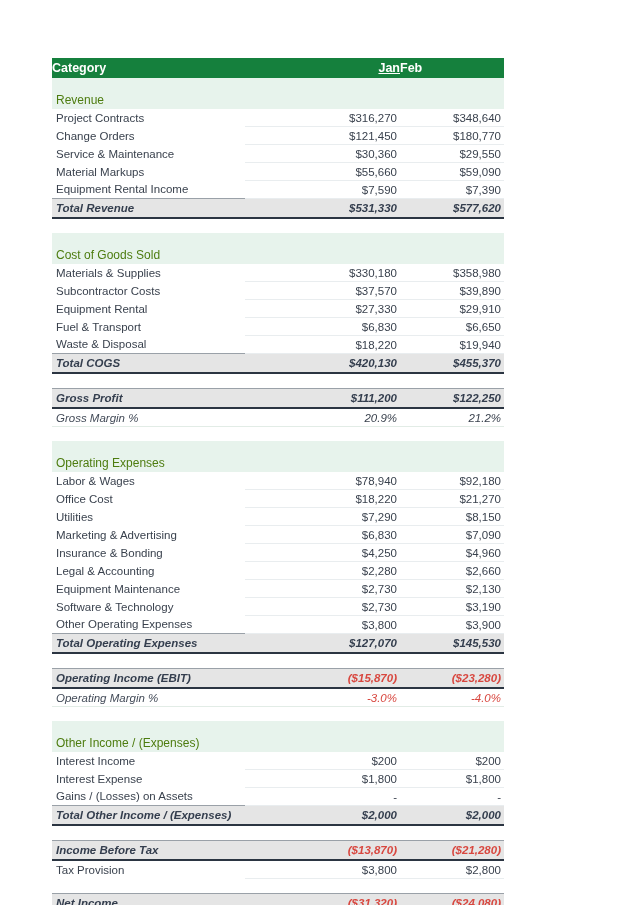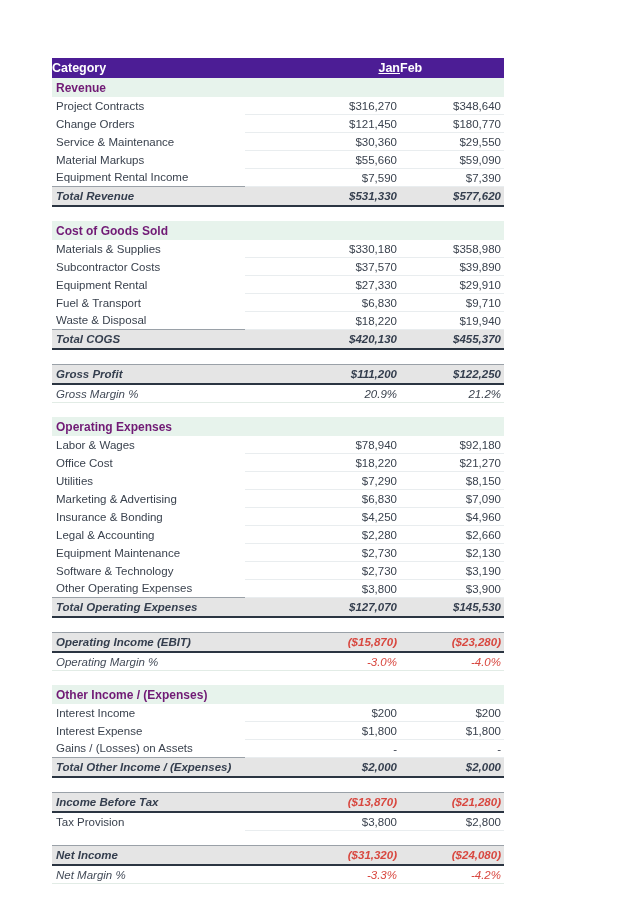--- a/index.html
+++ b/index.html
@@ -20,40 +20,40 @@
     table-layout: fixed;
     font-size: 11.5px;
     color: #3a424e;
   }
   col.c-label { width: 193px; }
   col.c-jan   { width: 155px; }
   col.c-feb   { width: 104px; }
 
   
   tr.head th {
-    background: #4c1d95;
+    background: #15803d;
     color: #ffffff;
     font-weight: bold;
     font-size: 12.5px;
     height: 20px;
     padding: 0;
     white-space: nowrap;
   }
   th.h-label { text-align: left; padding-left: 4px; }
   th.h-jan   { text-align: right; padding-right: 36px; text-decoration: underline; }
   th.h-feb   { text-align: left; padding-right: 8px; }
 
   
   tr.row-section td {
     background: #e7f3ec;
-    color: #701a75;
-    font-weight: bold;
+    color: #4d7c0f;
+    font-weight: normal;
     font-size: 12px;
     height: 19px;
-    padding: 0 0 0 4px;
+    padding: 12px 0 0 4px;
     white-space: nowrap;
   }
 
   
   tr.row-item td { height: 17px; padding: 0; white-space: nowrap; }
   tr.row-item td.cell-label { padding-left: 4px; }
   tr.row-item td.cell-value {
     text-align: right;
     padding-right: 3px;
     border-bottom: 1px solid #e9edef;
@@ -159,21 +159,21 @@
           <td class="cell-value">$39,890</td>
         </tr>
         <tr class="row-item">
           <td class="cell-label">Equipment Rental</td>
           <td class="cell-value">$27,330</td>
           <td class="cell-value">$29,910</td>
         </tr>
         <tr class="row-item">
           <td class="cell-label">Fuel &amp; Transport</td>
           <td class="cell-value">$6,830</td>
-          <td class="cell-value">$9,710</td>
+          <td class="cell-value">$6,650</td>
         </tr>
         <tr class="row-item">
           <td class="cell-label">Waste &amp; Disposal</td>
           <td class="cell-value">$18,220</td>
           <td class="cell-value">$19,940</td>
         </tr>
         <tr class="row-total">
           <td class="cell-label">Total COGS</td>
           <td class="cell-value">$420,130</td>
           <td class="cell-value">$455,370</td>

